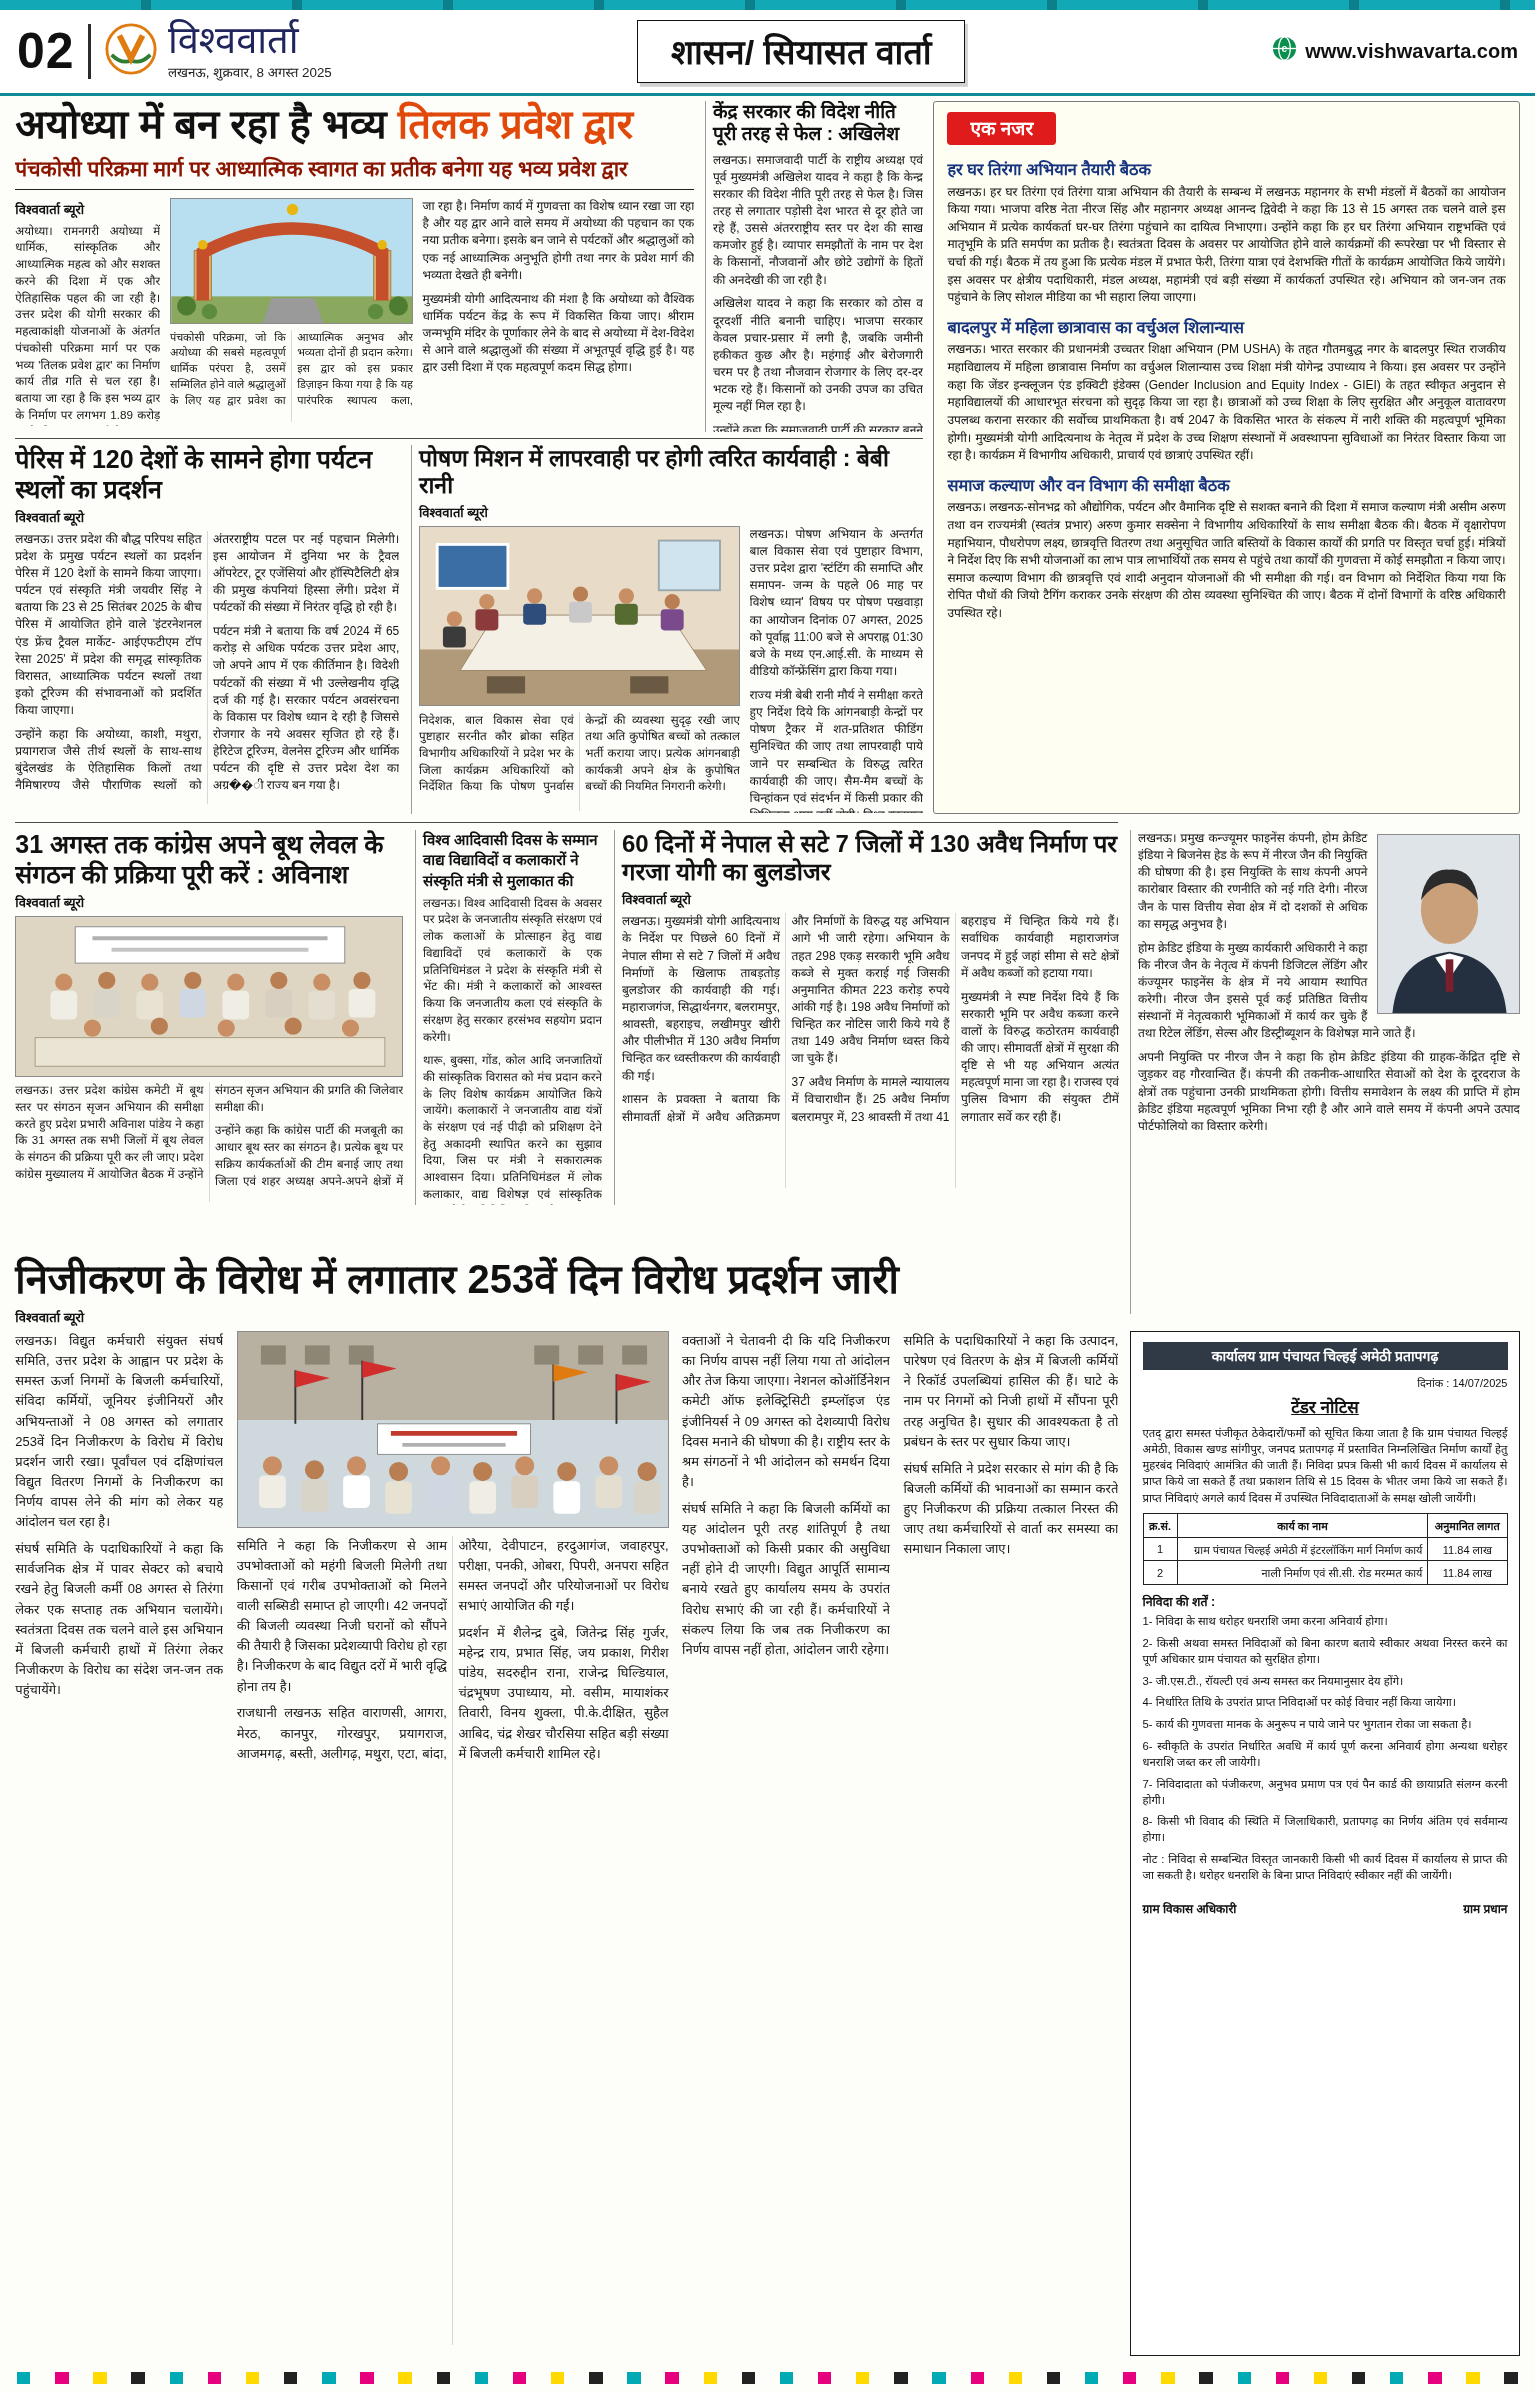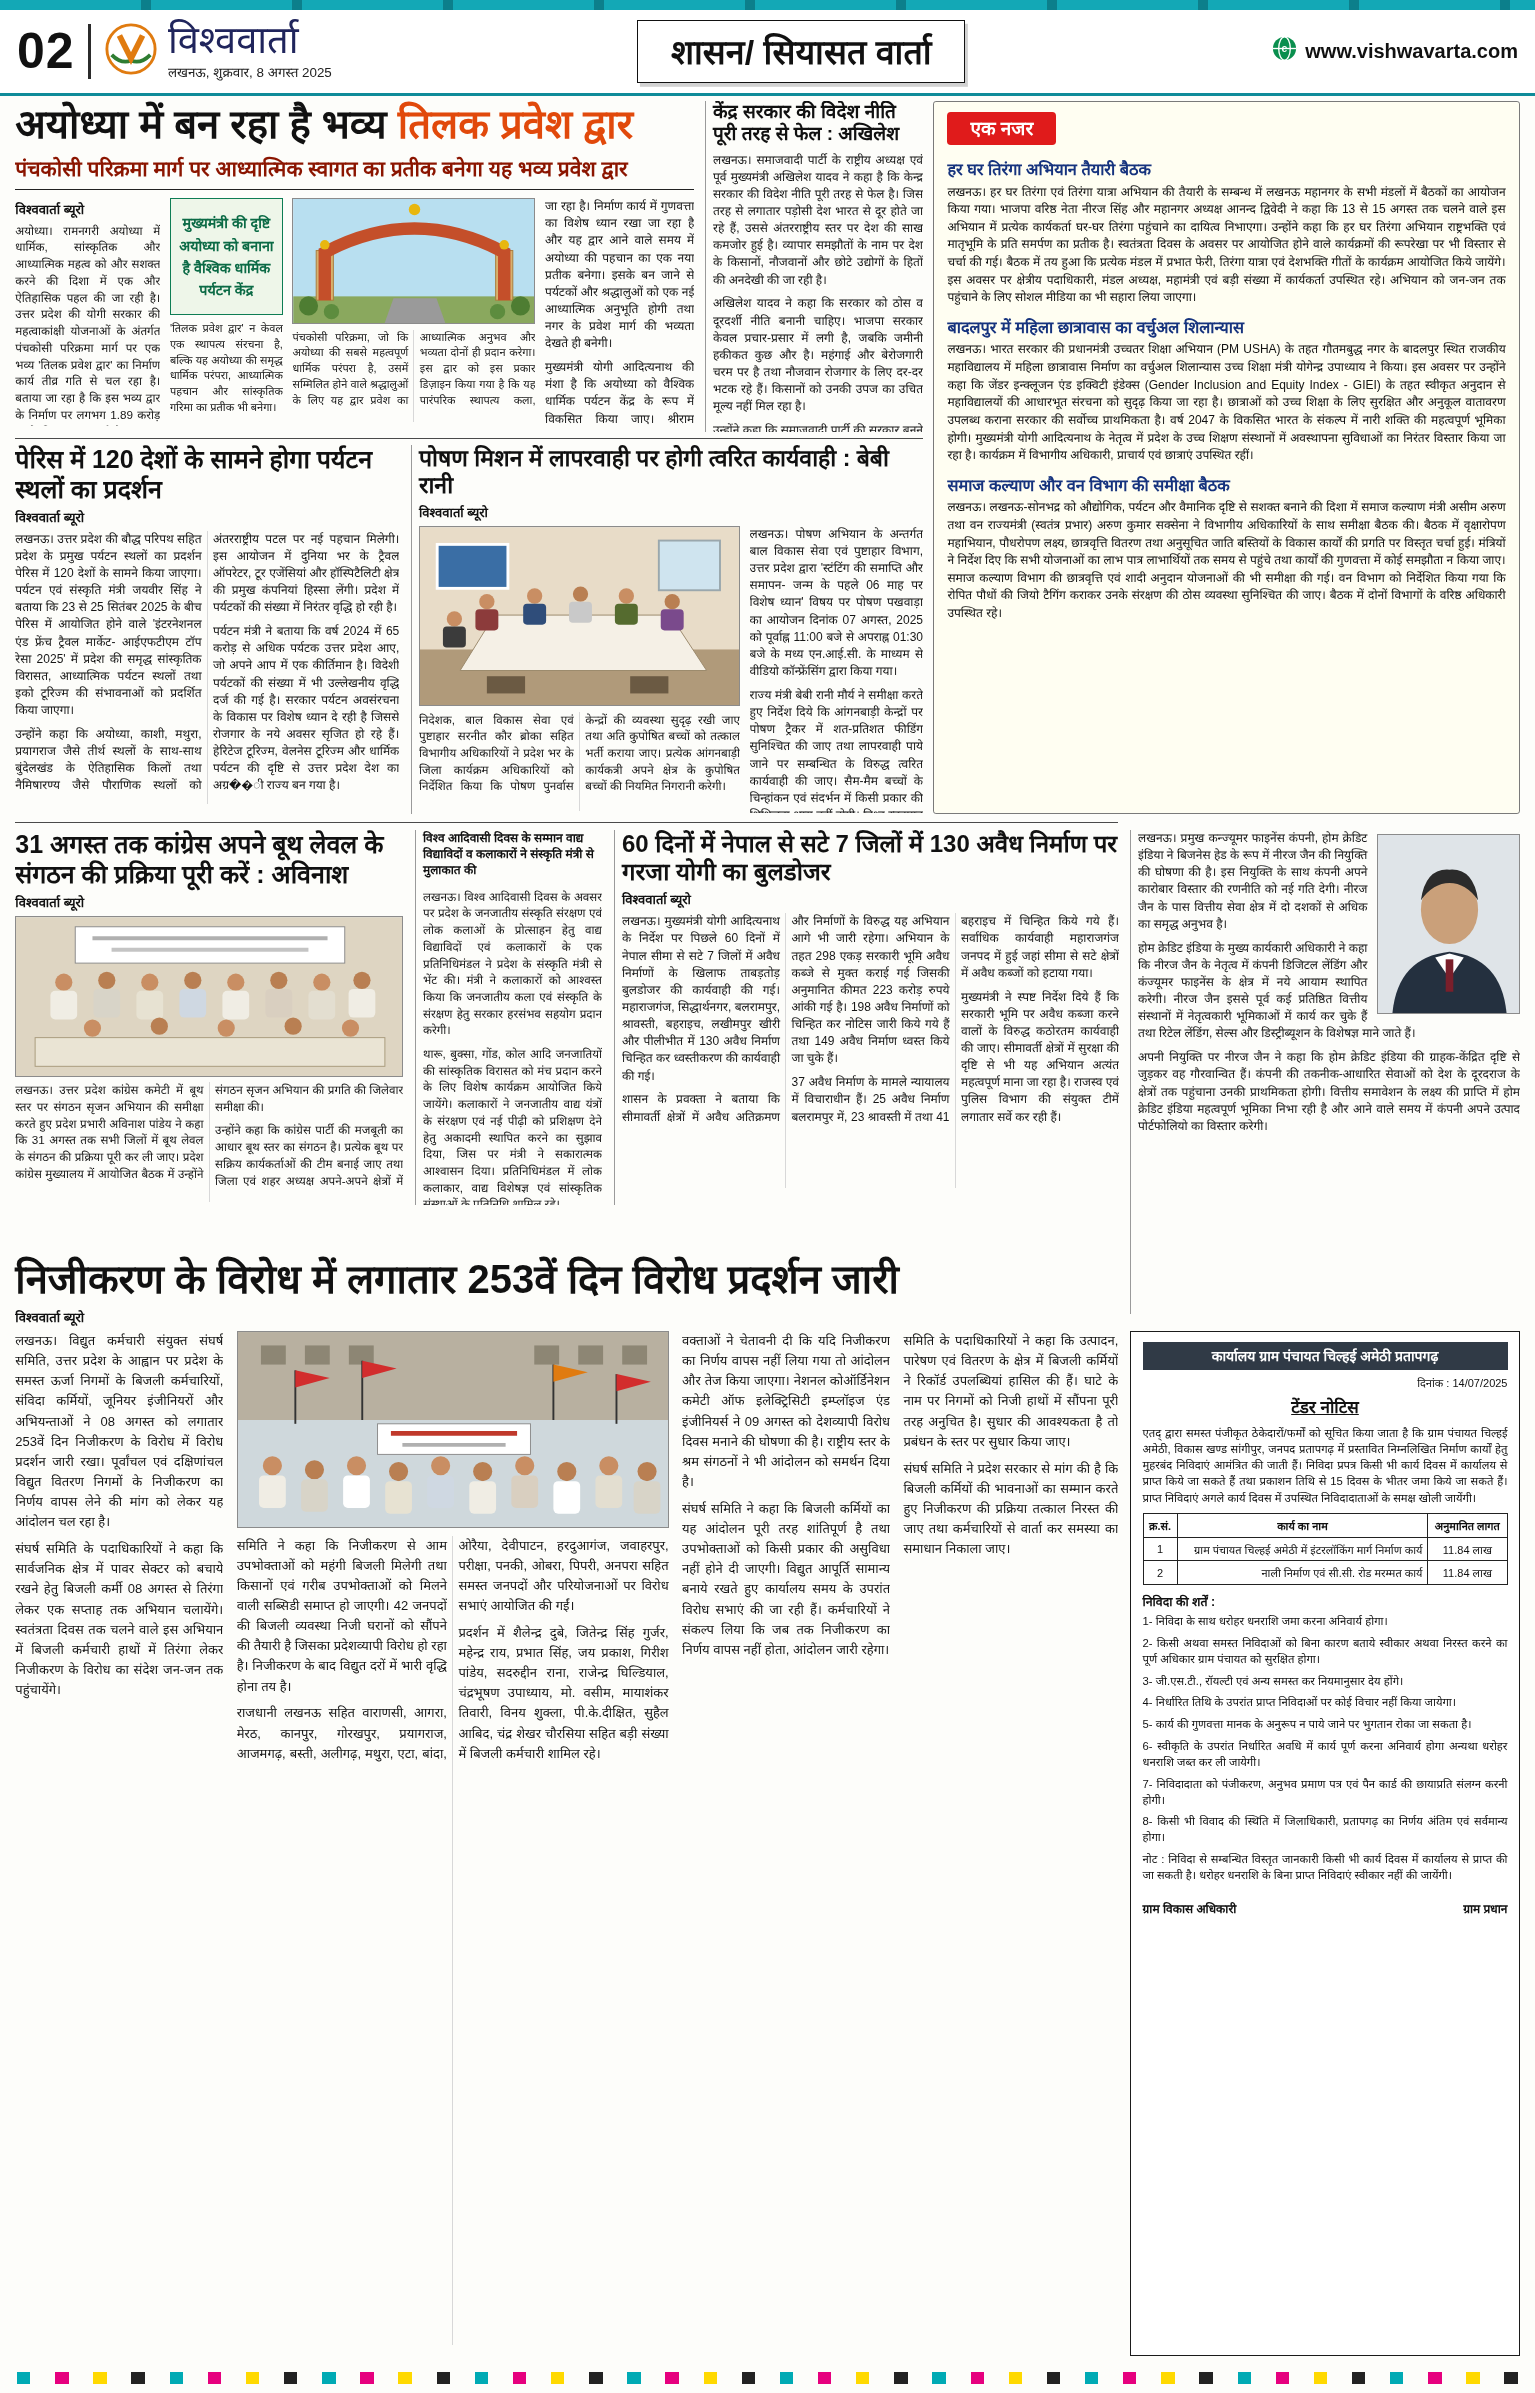--- a/index.html
+++ b/index.html
@@ -102,24 +102,20 @@
     </div>
   </div>
 
   <div class="abs blk" style="left:15.3px;top:101px;width:679px;height:331px">
     <h1 class="lead-h"><span>अयोध्या में बन रहा है भव्य </span><span class="red">तिलक प्रवेश द्वार</span></h1>
     <div class="lead-sub">पंचकोसी परिक्रमा मार्ग पर आध्यात्मिक स्वागत का प्रतीक बनेगा यह भव्य प्रवेश द्वार</div>
     <div class="lead-cols">
       <div style="width:145px" class="blk">
         <div class="byline">विश्ववार्ता ब्यूरो</div>
         <p class="bp" style="font-size:11.7px">अयोध्या। रामनगरी अयोध्या में धार्मिक, सांस्कृतिक और आध्यात्मिक महत्व को और सशक्त करने की दिशा में एक और ऐतिहासिक पहल की जा रही है। उत्तर प्रदेश की योगी सरकार की महत्वाकांक्षी योजनाओं के अंतर्गत पंचकोसी परिक्रमा मार्ग पर एक भव्य 'तिलक प्रवेश द्वार' का निर्माण कार्य तीव्र गति से चल रहा है। बताया जा रहा है कि इस भव्य द्वार के निर्माण पर लगभग 1.89 करोड़ रुपये की लागत आ रही है तथा अब तक लगभग 60 प्रतिशत कार्य पूर्ण हो चुका है।</p>
-      </div>
-      <div style="width:113px" class="blk">
-        <div class="qbox">मुख्यमंत्री की दृष्टि अयोध्या को बनाना है वैश्विक धार्मिक पर्यटन केंद्र</div>
-        <p class="bp" style="font-size:11px">'तिलक प्रवेश द्वार' न केवल एक स्थापत्य संरचना है, बल्कि यह अयोध्या की समृद्ध धार्मिक परंपरा, आध्यात्मिक पहचान और सांस्कृतिक गरिमा का प्रतीक भी बनेगा।</p>
       </div>
       <div style="width:243px" class="blk">
         <figure class="ph" style="width:243px;height:126px;margin-bottom:5.7px">
           <svg width="243" height="126" viewBox="0 0 254 132">
             <rect width="254" height="132" fill="#b8dff0"></rect>
             <rect y="102" width="254" height="30" fill="#8aa85e"></rect>
             <polygon points="95,132 160,132 150,104 105,104" fill="#9a9a9a"></polygon>
             <rect x="24" y="54" width="18" height="52" fill="#d8b06c" stroke="#a87c3c"></rect>
             <rect x="212" y="54" width="18" height="52" fill="#d8b06c" stroke="#a87c3c"></rect>
             <path d="M33,106 V56 Q127,6 221,56 V106" fill="none" stroke="#c44f2a" stroke-width="13"></path>
@@ -255,21 +251,21 @@
       </svg>
     </figure>
     <div class="cols2" style="height:120px">
       <p class="bp" style="font-size:11.7px">लखनऊ। उत्तर प्रदेश कांग्रेस कमेटी में बूथ स्तर पर संगठन सृजन अभियान की समीक्षा करते हुए प्रदेश प्रभारी अविनाश पांडेय ने कहा कि 31 अगस्त तक सभी जिलों में बूथ लेवल के संगठन की प्रक्रिया पूरी कर ली जाए। प्रदेश कांग्रेस मुख्यालय में आयोजित बैठक में उन्होंने संगठन सृजन अभियान की प्रगति की जिलेवार समीक्षा की।</p>
       <p class="bp" style="font-size:11.7px">उन्होंने कहा कि कांग्रेस पार्टी की मजबूती का आधार बूथ स्तर का संगठन है। प्रत्येक बूथ पर सक्रिय कार्यकर्ताओं की टीम बनाई जाए तथा जिला एवं शहर अध्यक्ष अपने-अपने क्षेत्रों में नियमित बैठकें कर कार्यकर्ताओं से सीधा संवाद स्थापित करें। संगठन सृजन के कार्य में शिथिलता किसी भी स्तर पर स्वीकार नहीं की जाएगी।</p>
 
     </div>
   </div>
 
   <div class="abs blk vsep" style="left:415px;top:830px;width:187px;height:375px">
-    <h3 style="font-size:12px;font-weight:bold;line-height:1.35;margin-bottom:10px">विश्व आदिवासी दिवस के सम्मान वाद्य विद्याविदों व कलाकारों ने संस्कृति मंत्री से मुलाकात की</h3>
+    <h3 style="font-size:15px;font-weight:bold;line-height:1.35;margin-bottom:4px">विश्व आदिवासी दिवस के सम्मान वाद्य विद्याविदों व कलाकारों ने संस्कृति मंत्री से मुलाकात की</h3>
     <p class="bp" style="font-size:11.7px">लखनऊ। विश्व आदिवासी दिवस के अवसर पर प्रदेश के जनजातीय संस्कृति संरक्षण एवं लोक कलाओं के प्रोत्साहन हेतु वाद्य विद्याविदों एवं कलाकारों के एक प्रतिनिधिमंडल ने प्रदेश के संस्कृति मंत्री से भेंट की। मंत्री ने कलाकारों को आश्वस्त किया कि जनजातीय कला एवं संस्कृति के संरक्षण हेतु सरकार हरसंभव सहयोग प्रदान करेगी।</p>
     <p class="bp" style="font-size:11.7px">थारू, बुक्सा, गोंड, कोल आदि जनजातियों की सांस्कृतिक विरासत को मंच प्रदान करने के लिए विशेष कार्यक्रम आयोजित किये जायेंगे। कलाकारों ने जनजातीय वाद्य यंत्रों के संरक्षण एवं नई पीढ़ी को प्रशिक्षण देने हेतु अकादमी स्थापित करने का सुझाव दिया, जिस पर मंत्री ने सकारात्मक आश्वासन दिया। प्रतिनिधिमंडल में लोक कलाकार, वाद्य विशेषज्ञ एवं सांस्कृतिक संस्थाओं के प्रतिनिधि शामिल रहे।</p>
   </div>
 
   <div class="abs blk vsep" style="left:614px;top:830px;width:505px;height:375px">
     <h2 class="h-md" style="font-size:24px">60 दिनों में नेपाल से सटे 7 जिलों में 130 अवैध निर्माण पर गरजा योगी का बुलडोजर</h2>
     <div class="byline">विश्ववार्ता ब्यूरो</div>
     <div class="cols3" style="height:275px">
       <p class="bp">लखनऊ। मुख्यमंत्री योगी आदित्यनाथ के निर्देश पर पिछले 60 दिनों में नेपाल सीमा से सटे 7 जिलों में अवैध निर्माणों के खिलाफ ताबड़तोड़ बुलडोजर की कार्यवाही की गई। महाराजगंज, सिद्धार्थनगर, बलरामपुर, श्रावस्ती, बहराइच, लखीमपुर खीरी और पीलीभीत में 130 अवैध निर्माण चिन्हित कर ध्वस्तीकरण की कार्यवाही की गई।</p>
       <p class="bp">शासन के प्रवक्ता ने बताया कि सीमावर्ती क्षेत्रों में अवैध अतिक्रमण और निर्माणों के विरुद्ध यह अभियान आगे भी जारी रहेगा। अभियान के तहत 298 एकड़ सरकारी भूमि अवैध कब्जे से मुक्त कराई गई जिसकी अनुमानित कीमत 223 करोड़ रुपये आंकी गई है। 198 अवैध निर्माणों को चिन्हित कर नोटिस जारी किये गये हैं तथा 149 अवैध निर्माण ध्वस्त किये जा चुके हैं।</p>

